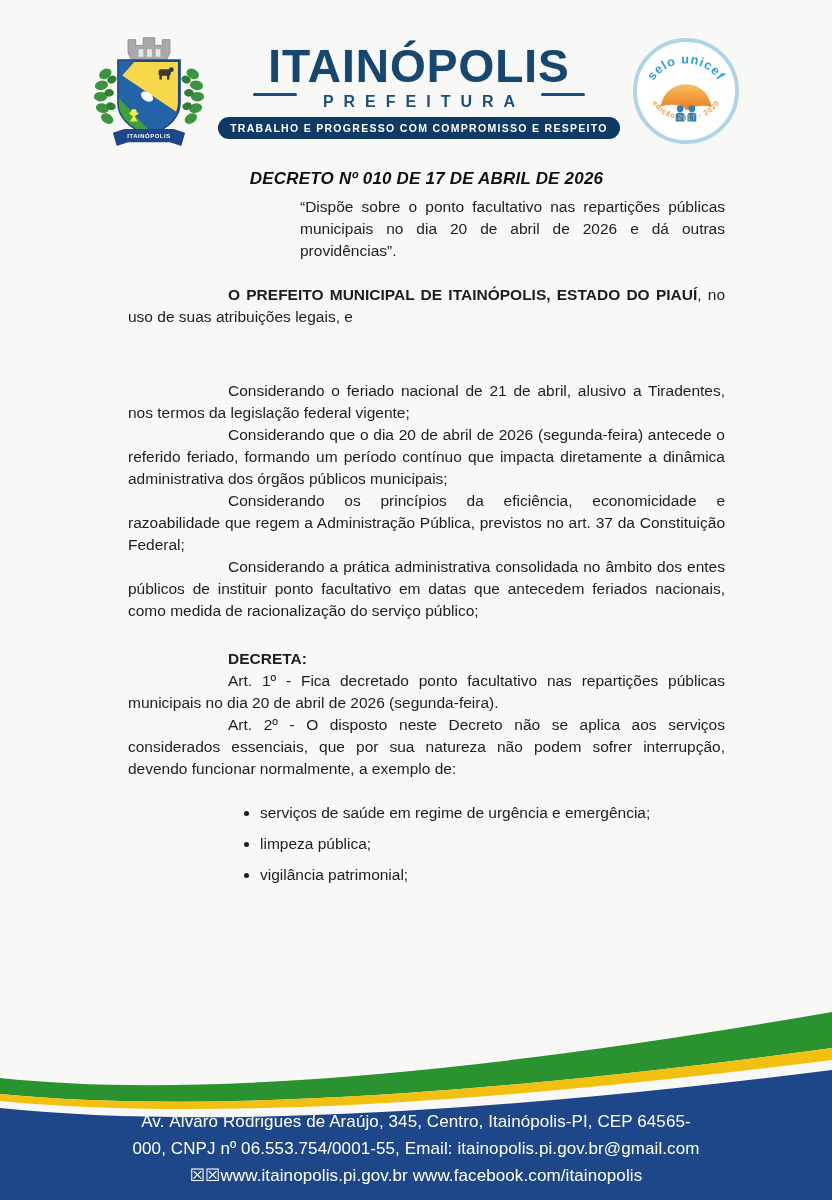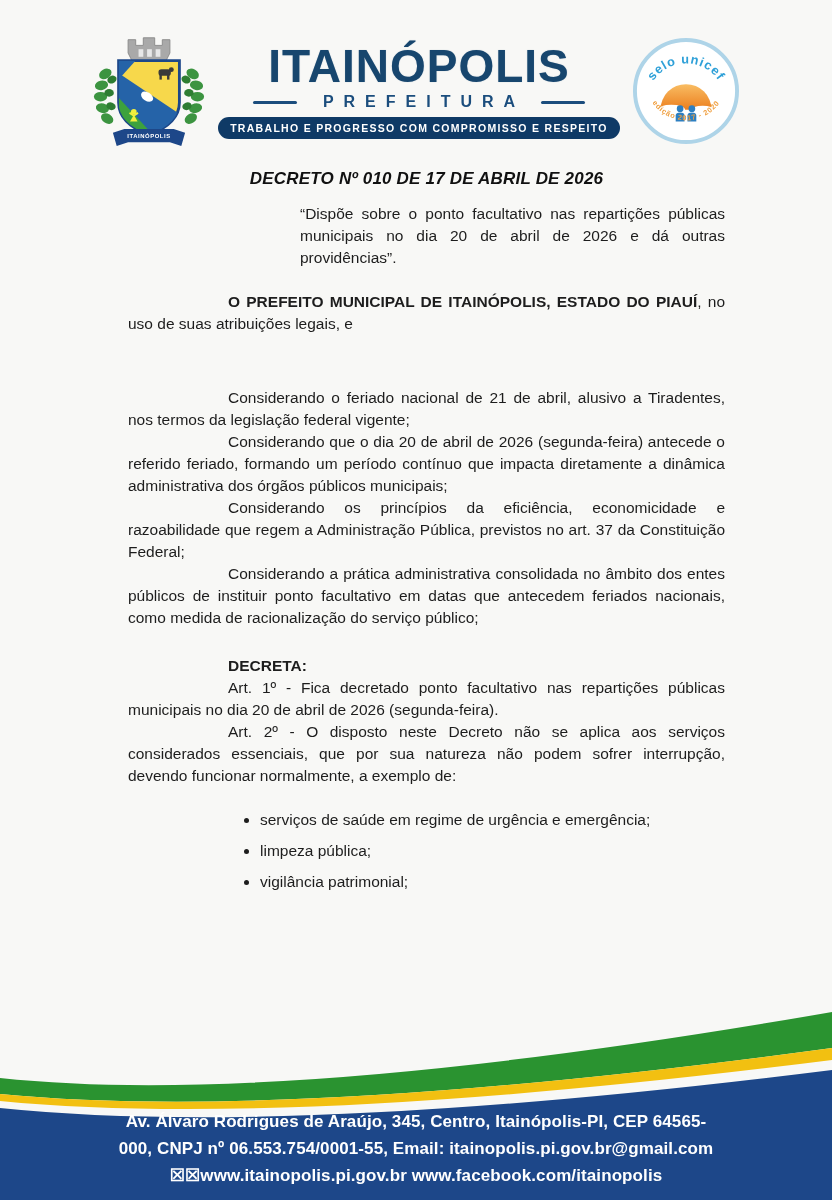--- a/index.html
+++ b/index.html
@@ -14,21 +14,21 @@
   .letterhead {
     padding-top:30px;
     display:flex; justify-content:center; align-items:center; gap:12px;
   }
   .logo-text { display:flex; flex-direction:column; align-items:center; }
   .city-name {
     font-size:46px; font-weight:bold; letter-spacing:1px;
     color:#17466e; line-height:1; white-space:nowrap;
     text-shadow:0 0 1px rgba(23,70,110,.35);
   }
-  .pref-row { display:flex; align-items:center; gap:16px; margin-top:4px; }
+  .pref-row { display:flex; align-items:flex-start; gap:16px; margin-top:4px; }
   .pref-line { width:44px; height:3px; background:#1b4d7d; border-radius:2px; }
   .pref-word {
     font-size:16px; font-weight:bold; color:#1b4d7d;
     letter-spacing:10px; text-indent:10px; white-space:nowrap;
   }
   .tagline {
     margin-top:6px; background:#0f3a66; color:#fff;
     font-size:10.5px; font-weight:bold; letter-spacing:1.3px;
     padding:5px 12px; white-space:nowrap; border-radius:11px;
   }
@@ -36,33 +36,33 @@
   
   .doc {
     padding:0 107px 0 128px;
     font-size:15.5px; line-height:22px; text-align:justify; color:#1d1d1d;
   }
   .doc-title {
     margin-top:16px; text-align:center;
     font-size:17px; font-weight:bold; font-style:italic; color:#111;
     letter-spacing:.2px;
   }
-  .epigraph { margin-top:13px; margin-left:172px; }
+  .epigraph { margin-top:6px; margin-left:172px; }
   .preamble { margin-top:22px; text-indent:100px; }
   .para { text-indent:100px; }
   .para-first { margin-top:52px; }
   .decreta { margin-top:26px; margin-left:100px; font-weight:bold; text-indent:0; }
   .bullets { margin-top:22px; margin-left:132px; list-style:disc; }
   .bullets li { margin-bottom:9px; text-align:left; }
 
   
   .footer-art { position:absolute; left:0; top:1010px; width:832px; height:190px; pointer-events:none; }
   .footer-text {
     position:absolute; left:0; top:1108px; width:832px;
-    text-align:center; color:#ffffff; font-weight:bold;
+    text-align:center; color:#ffffff; font-weight:normal;
     font-size:17px; line-height:27px; letter-spacing:.1px;
   }
   .footer-text div { white-space:nowrap; }
 </style>
 </head>
 <body>
 
 <div class="page">
 
   <header class="letterhead">

